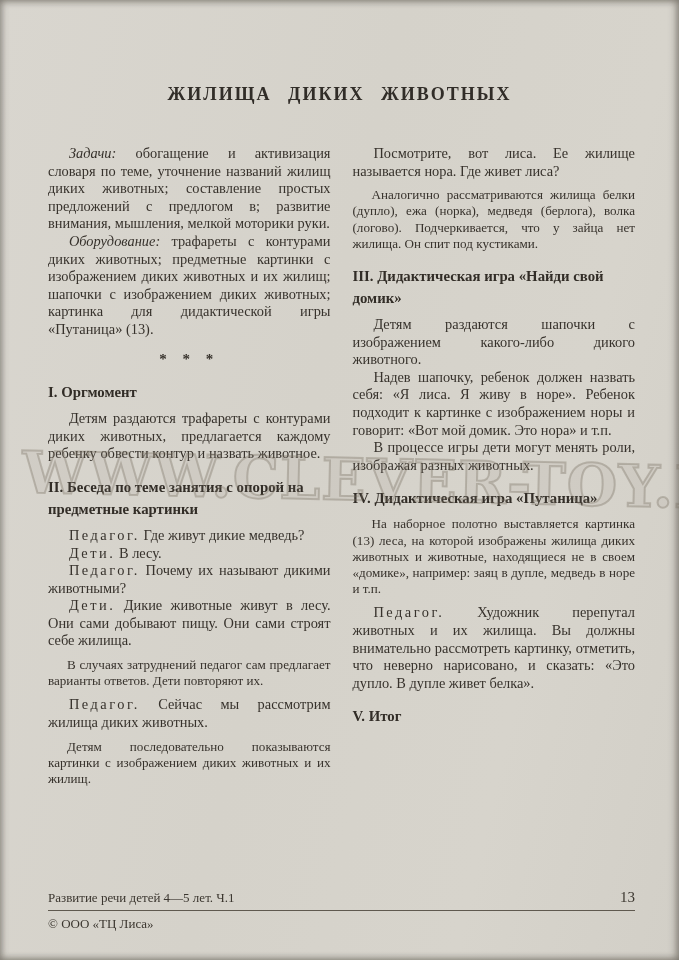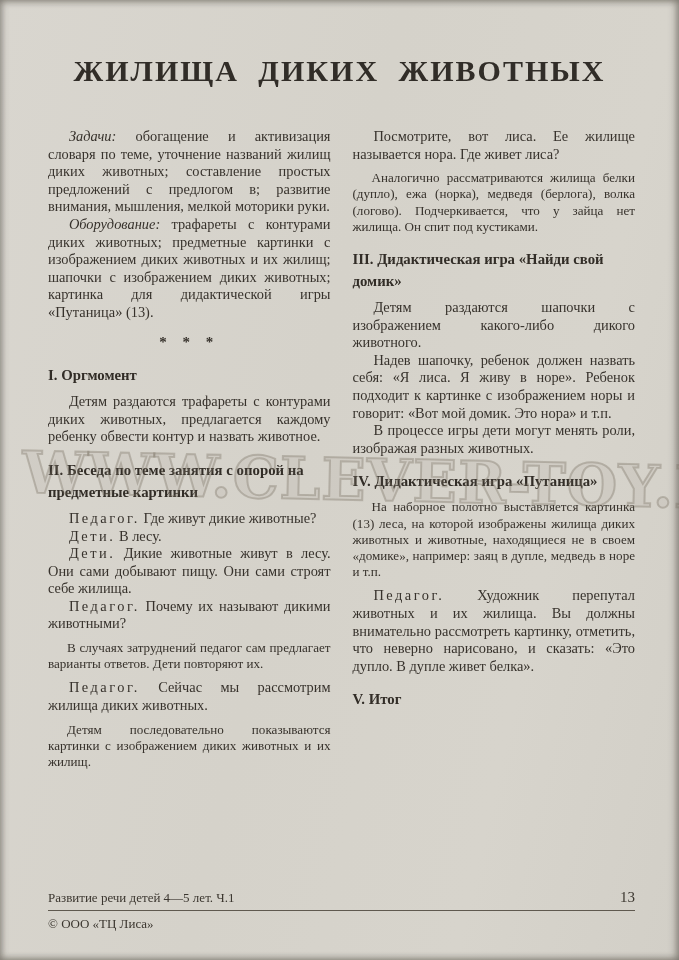--- a/index.html
+++ b/index.html
@@ -14,23 +14,23 @@
     background: linear-gradient(103deg, #d9d6cf 0%, #d5d2ca 45%, #d7d4cc 75%, #d2cfc7 100%);
     box-shadow: inset 3px 0 6px rgba(70,64,56,0.28),
                 inset -4px 0 7px rgba(70,64,56,0.33),
                 inset 0 3px 6px rgba(70,64,56,0.18),
                 inset 0 -3px 6px rgba(70,64,56,0.18);
     overflow: hidden;
     color: #37322c;
   }
   .title {
     margin: 0;
-    padding-top: 54px;
+    padding-top: 84px;
     text-align: center;
-    font-size: 30px;
+    font-size: 18px;
     font-weight: bold;
     letter-spacing: 2px;
     word-spacing: 10px;
     color: #312d28;
   }
   .columns {
     display: flex;
     gap: 22px;
     padding: 40px 44px 0 48px;
   }
@@ -116,24 +116,24 @@
     <div class="col">
       <p class="para"><span class="lead">Задачи:</span> <span>обогащение и активизация словаря по теме, уточнение названий жилищ диких животных; составление простых предложений с предлогом в; развитие внимания, мышления, мелкой моторики руки.</span></p>
       <p class="para"><span class="lead">Оборудование:</span> <span>трафареты с контурами диких животных; предметные картинки с изображением диких животных и их жилищ; шапочки с изображением диких животных; картинка для дидактической игры «Путаница» (13).</span></p>
 
       <div class="stars">* * *</div>
 
       <h3 class="sec">I. Оргмомент</h3>
       <p class="para">Детям раздаются трафареты с контурами диких животных, предлагается каждому ребенку обвести контур и назвать животное.</p>
 
       <h3 class="sec">II. Беседа по теме занятия с опорой на предметные картинки</h3>
-      <p class="para"><span class="speaker">Педагог.</span> <span>Где живут дикие животные?</span></p>
+      <p class="para"><span class="speaker">Педагог.</span> <span>Где живут дикие медведь?</span></p>
       <p class="para"><span class="speaker">Дети.</span> <span>В лесу.</span></p>
+      <p class="para"><span class="speaker">Педагог.</span> <span>Почему их называют дикими животными?</span></p>
       <p class="para"><span class="speaker">Дети.</span> <span>Дикие животные живут в лесу. Они сами добывают пищу. Они сами строят себе жилища.</span></p>
-      <p class="para"><span class="speaker">Педагог.</span> <span>Почему их называют дикими животными?</span></p>
 
       <p class="note">В случаях затруднений педагог сам предлагает варианты ответов. Дети повторяют их.</p>
 
       <p class="para dialog-gap"><span class="speaker">Педагог.</span> <span>Сейчас мы рассмотрим жилища диких животных.</span></p>
 
       <p class="note">Детям последовательно показываются картинки с изображением диких животных и их жилищ.</p>
     </div>
 
     <div class="col">
       <p class="para">Посмотрите, вот лиса. Ее жилище называется нора. Где живет лиса?</p>

